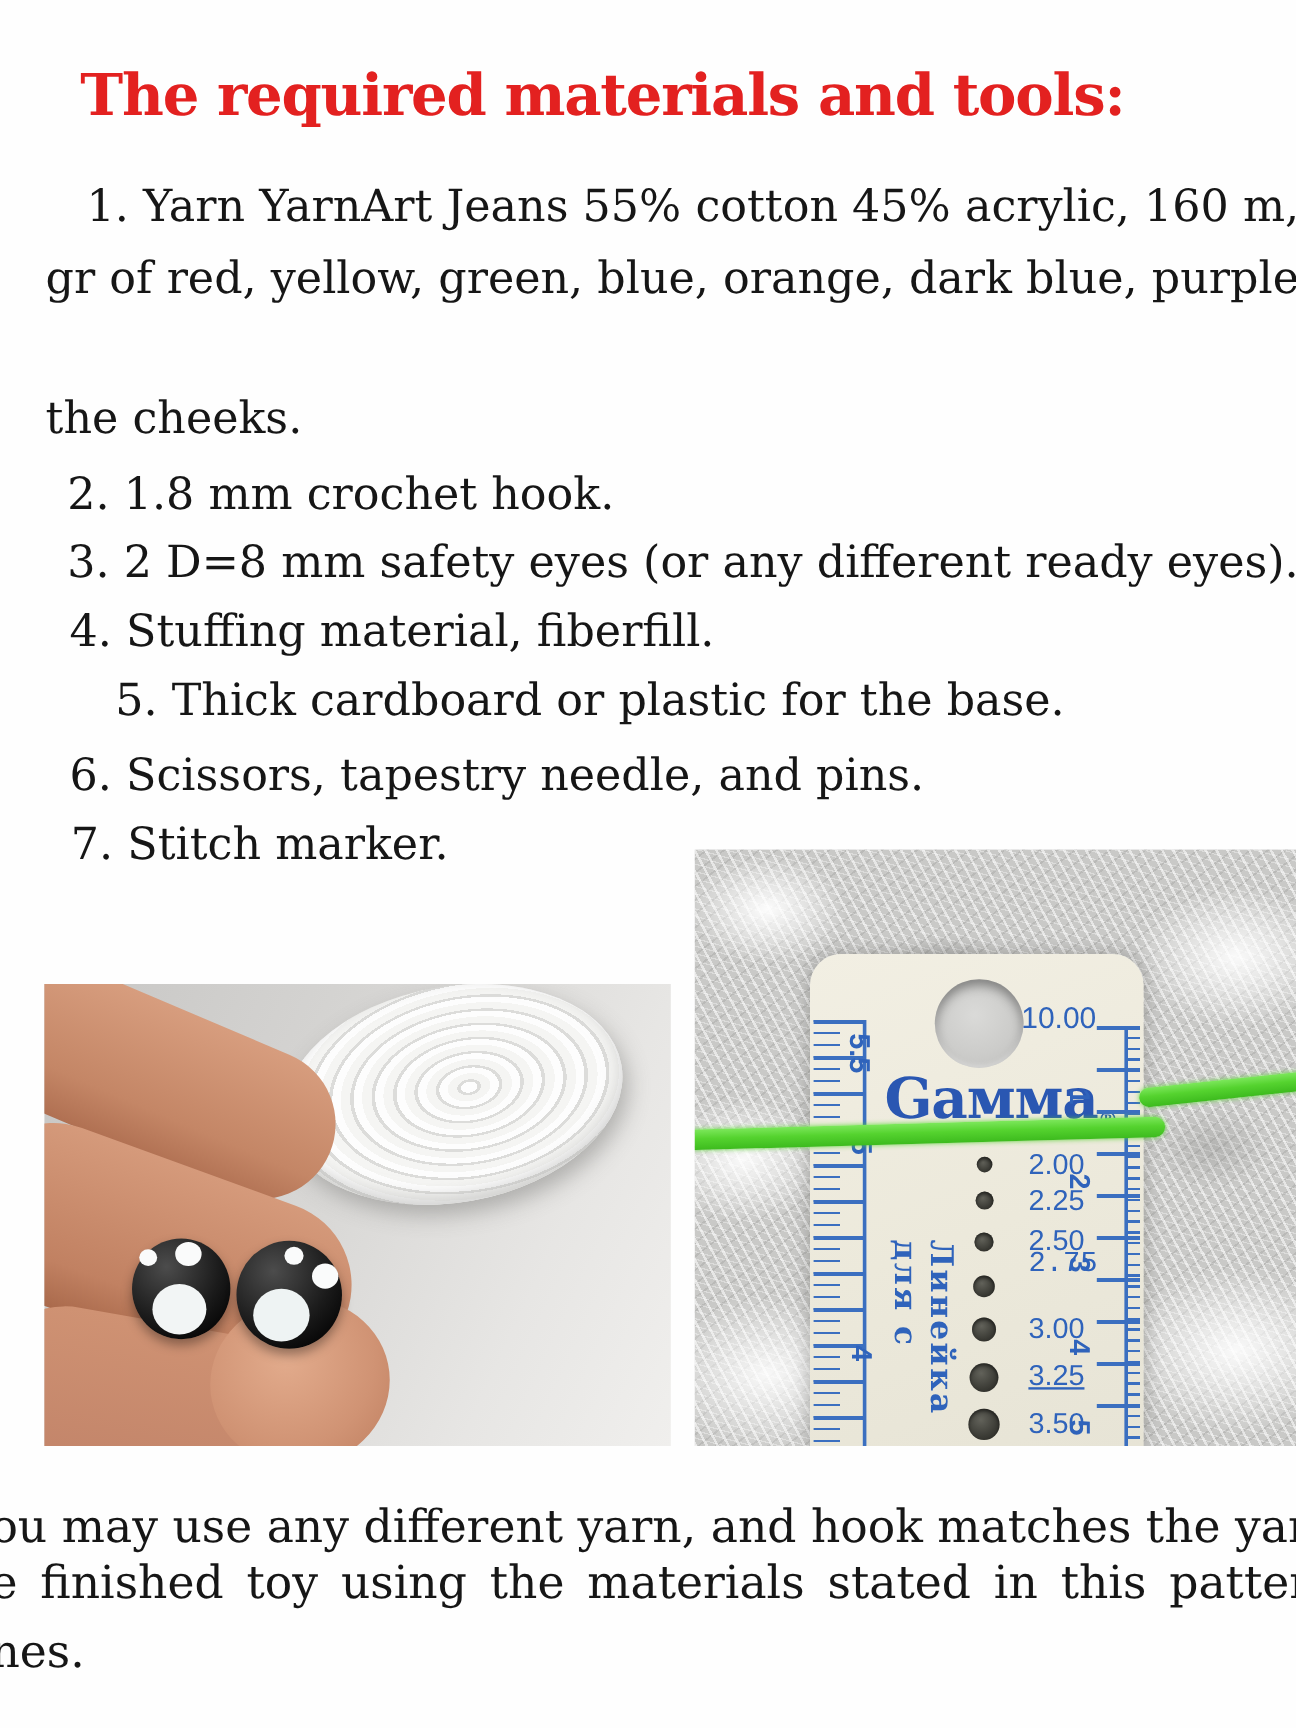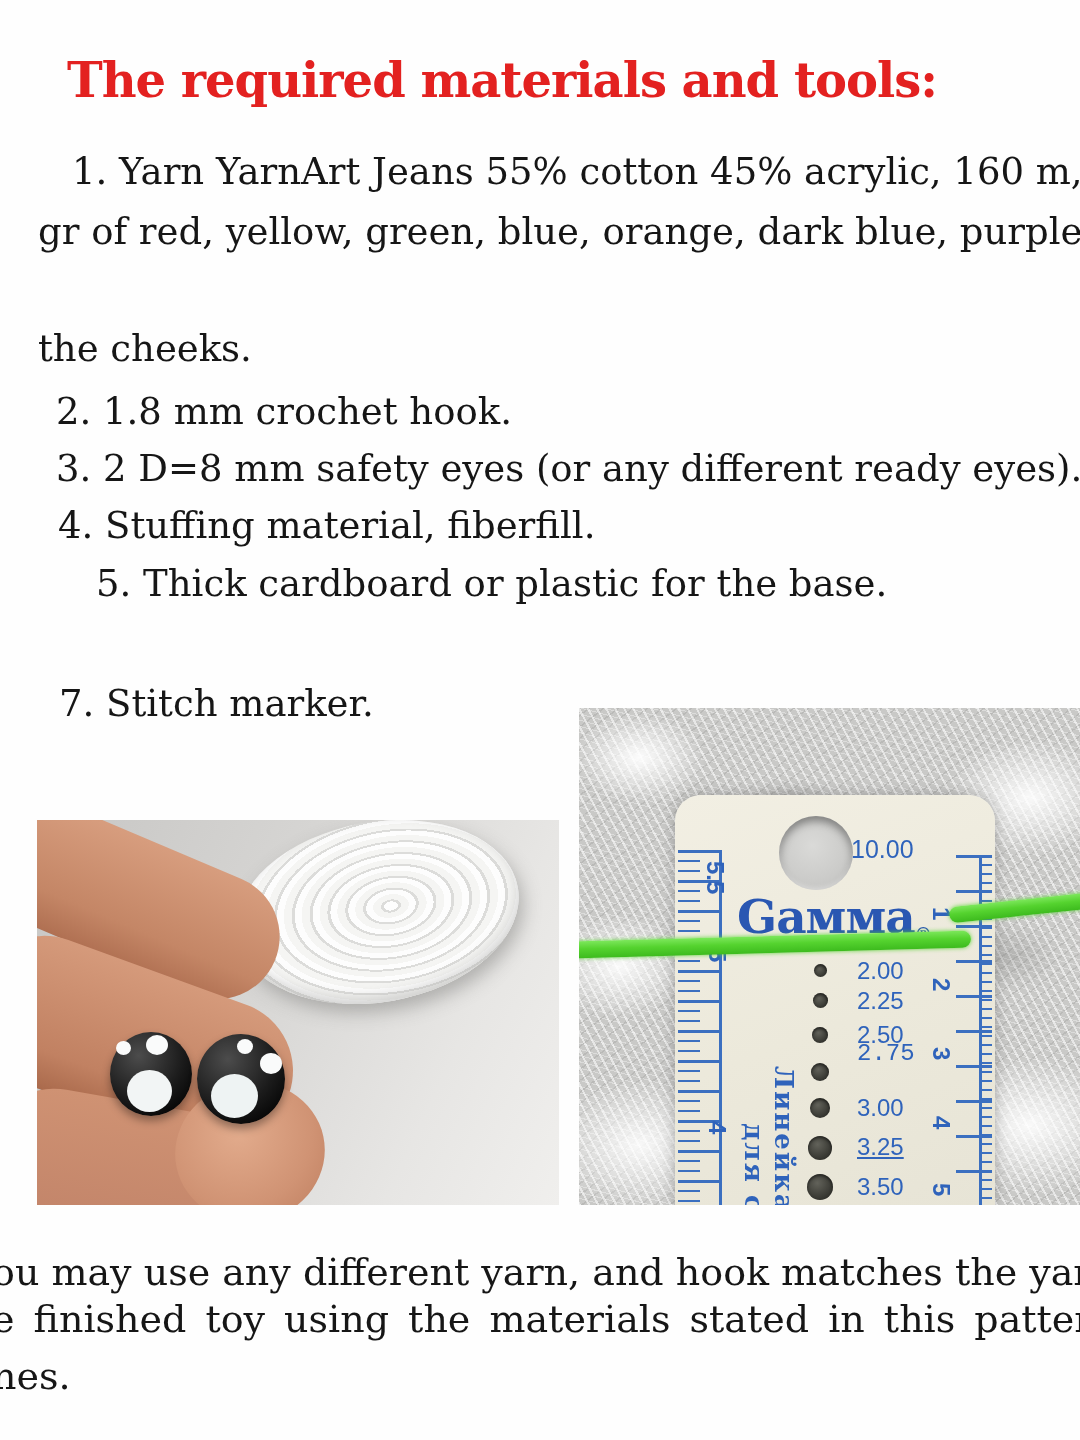--- a/index.html
+++ b/index.html
@@ -61,25 +61,24 @@
       radial-gradient(100px 75px at 8% 52%, rgba(255,255,255,.9), rgba(255,255,255,0) 70%),
       radial-gradient(130px 95px at 12% 88%, rgba(255,255,255,.88), rgba(255,255,255,0) 70%),
       radial-gradient(140px 100px at 90% 84%, rgba(255,255,255,.9), rgba(255,255,255,0) 70%),
       radial-gradient(80px 55px at 42% 22%, rgba(120,120,118,.38), rgba(0,0,0,0) 70%),
       radial-gradient(70px 50px at 86% 50%, rgba(130,130,128,.3), rgba(0,0,0,0) 70%),
       repeating-linear-gradient(62deg, rgba(255,255,255,.55) 0 2px, rgba(255,255,255,0) 2px 8px),
       repeating-linear-gradient(-38deg, rgba(150,150,148,.3) 0 1.5px, rgba(255,255,255,0) 1.5px 9px),
       repeating-linear-gradient(15deg, rgba(255,255,255,.35) 0 1px, rgba(0,0,0,0) 1px 6px);
   }
   .card{
-    position:absolute;left:96px;top:87px;width:320px;height:410px;overflow:hidden;
+    position:absolute;left:96px;top:87px;width:278px;height:410px;overflow:hidden;
     border-radius:26px 26px 0 0;
     background:linear-gradient(160deg,#f2efe3 0%,#ece9db 55%,#e7e4d6 100%);
     box-shadow:0 0 14px rgba(60,60,58,.35);
-    text-align:right;
   }
   .top-hole{
     position:absolute;left:104px;top:21px;width:74px;height:74px;border-radius:50%;
     background:radial-gradient(circle at 45% 40%, #dadad8 0%, #ccccca 55%, #bdbdbb 100%);
     box-shadow:inset 0 5px 9px rgba(0,0,0,.38), inset 0 -2px 4px rgba(255,255,255,.5);
   }
   .blue{color:#2f63bb;}
   .hole10{position:absolute;left:176px;top:40px;font-size:25px;font-family:"Liberation Sans",sans-serif;}
   .brand{position:absolute;left:62px;top:94px;font-size:47px;font-weight:bold;color:#2a57b2;letter-spacing:-1px;}
   .brand .reg{font-size:17px;vertical-align:-6px;}
@@ -120,20 +119,21 @@
   <div class="title">The required materials and tools:</div>
 
   <div class="jline" style="top:149px;padding-left:34px;width:994px;">1. Yarn YarnArt Jeans 55% cotton 45% acrylic, 160 m, 50</div>
   <div class="jline" style="top:209px;">gr of red, yellow, green, blue, orange, dark blue, purple,</div>
   <div class="bline" style="top:326px;left:38px;">the cheeks.</div>
 
   <div class="bline" style="top:389px;left:56px;">2. 1.8 mm crochet hook.</div>
   <div class="bline" style="top:446px;left:56px;">3. 2 D=8 mm safety eyes (or any different ready eyes).</div>
   <div class="bline" style="top:503px;left:58px;">4. Stuffing material, fiberfill.</div>
   <div class="bline" style="top:561px;left:60px;margin-left:36px;">5. Thick cardboard or plastic for the base.</div>
+  <div class="bline" style="top:623px;left:58px;">6. Scissors, tapestry needle, and pins.</div>
   <div class="bline" style="top:681px;left:59px;">7. Stitch marker.</div>
 
   <div class="photo-eyes">
     <div class="crochet-oval"></div>
     <div class="finger f1"></div>
     <div class="finger f2"></div>
     <div class="finger f3"></div>
     <div class="finger f4"></div>
     <div class="eye e1">
       <div class="dot small"></div>

